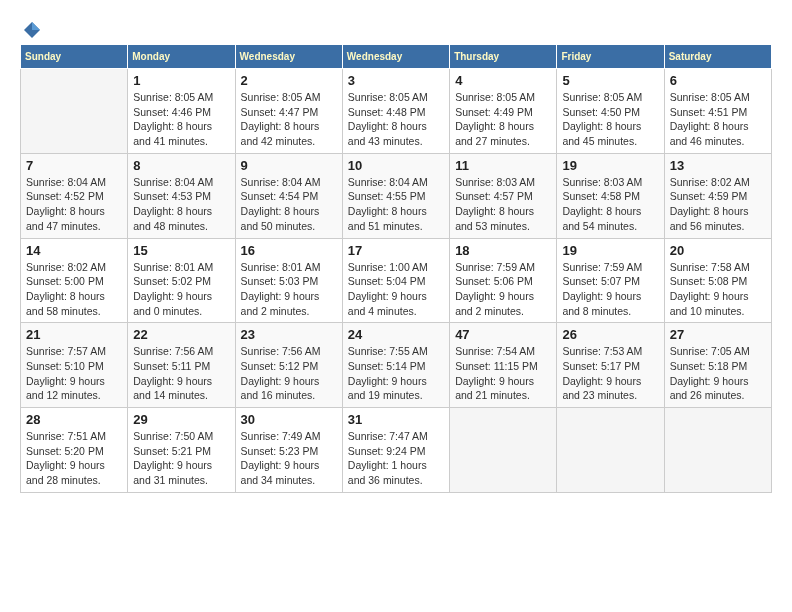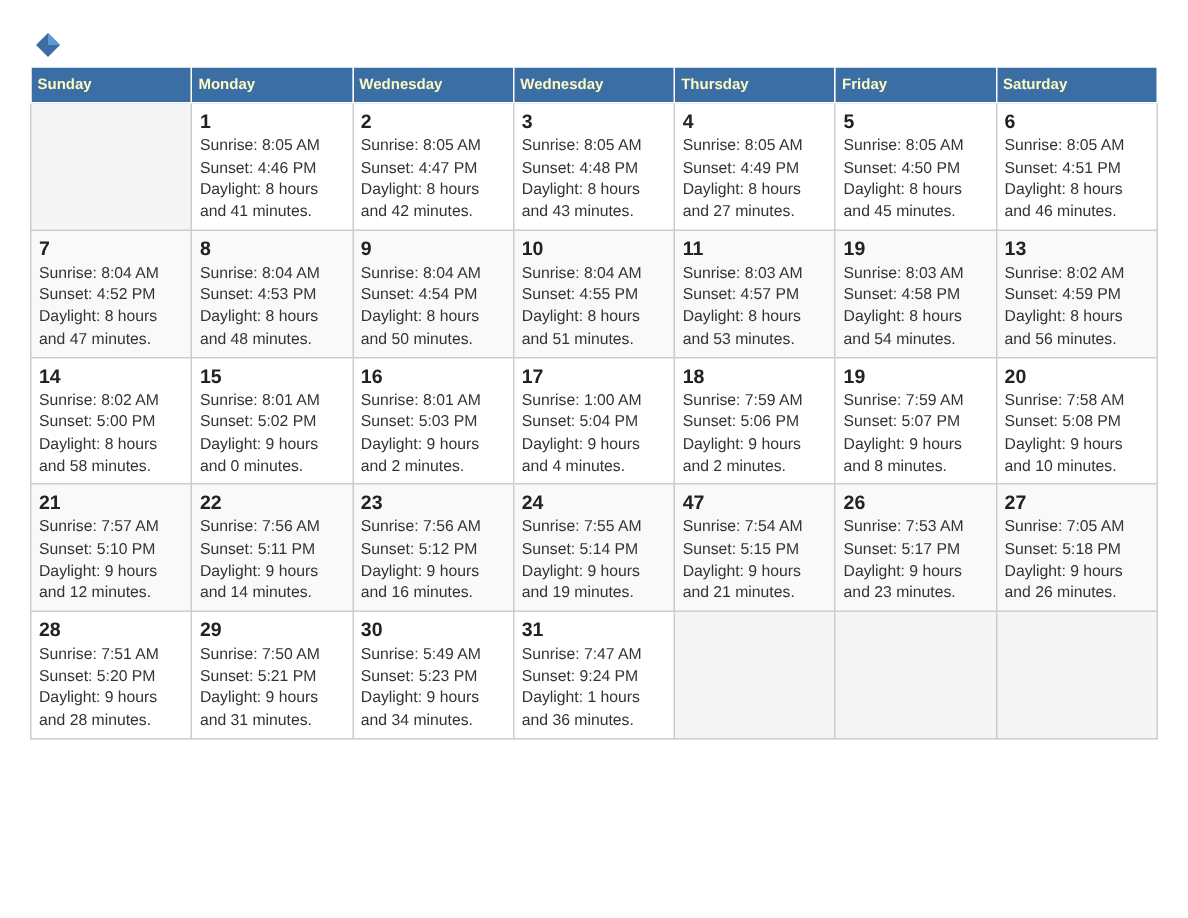--- a/index.html
+++ b/index.html
@@ -206,21 +206,21 @@
         <td>
           <span class="day-num">23</span>
           <div class="day-info"><span>Sunrise: 7:56 AM</span><br><span>Sunset: 5:12 PM</span><br><span>Daylight: 9 hours and 16 minutes.</span></div>
         </td>
         <td>
           <span class="day-num">24</span>
           <div class="day-info"><span>Sunrise: 7:55 AM</span><br><span>Sunset: 5:14 PM</span><br><span>Daylight: 9 hours and 19 minutes.</span></div>
         </td>
         <td>
           <span class="day-num">47</span>
-          <div class="day-info"><span>Sunrise: 7:54 AM</span><br><span>Sunset: 5:15 PM</span><br><span>Daylight: 9 hours and 21 minutes.</span></div>
+          <div class="day-info"><span>Sunrise: 7:54 AM</span><br><span>Sunset: 11:15 PM</span><br><span>Daylight: 9 hours and 21 minutes.</span></div>
         </td>
         <td>
           <span class="day-num">26</span>
           <div class="day-info"><span>Sunrise: 7:53 AM</span><br><span>Sunset: 5:17 PM</span><br><span>Daylight: 9 hours and 23 minutes.</span></div>
         </td>
         <td>
           <span class="day-num">27</span>
           <div class="day-info"><span>Sunrise: 7:05 AM</span><br><span>Sunset: 5:18 PM</span><br><span>Daylight: 9 hours and 26 minutes.</span></div>
         </td>
       </tr>
@@ -228,21 +228,21 @@
         <td>
           <span class="day-num">28</span>
           <div class="day-info"><span>Sunrise: 7:51 AM</span><br><span>Sunset: 5:20 PM</span><br><span>Daylight: 9 hours and 28 minutes.</span></div>
         </td>
         <td>
           <span class="day-num">29</span>
           <div class="day-info"><span>Sunrise: 7:50 AM</span><br><span>Sunset: 5:21 PM</span><br><span>Daylight: 9 hours and 31 minutes.</span></div>
         </td>
         <td>
           <span class="day-num">30</span>
-          <div class="day-info"><span>Sunrise: 5:49 AM</span><br><span>Sunset: 5:23 PM</span><br><span>Daylight: 9 hours and 34 minutes.</span></div>
+          <div class="day-info"><span>Sunrise: 7:49 AM</span><br><span>Sunset: 5:23 PM</span><br><span>Daylight: 9 hours and 34 minutes.</span></div>
         </td>
         <td>
           <span class="day-num">31</span>
           <div class="day-info"><span>Sunrise: 7:47 AM</span><br><span>Sunset: 9:24 PM</span><br><span>Daylight: 1 hours and 36 minutes.</span></div>
         </td>
         <td class="empty-cell"></td>
         <td class="empty-cell"></td>
         <td class="empty-cell"></td>
       </tr>
     </tbody>

